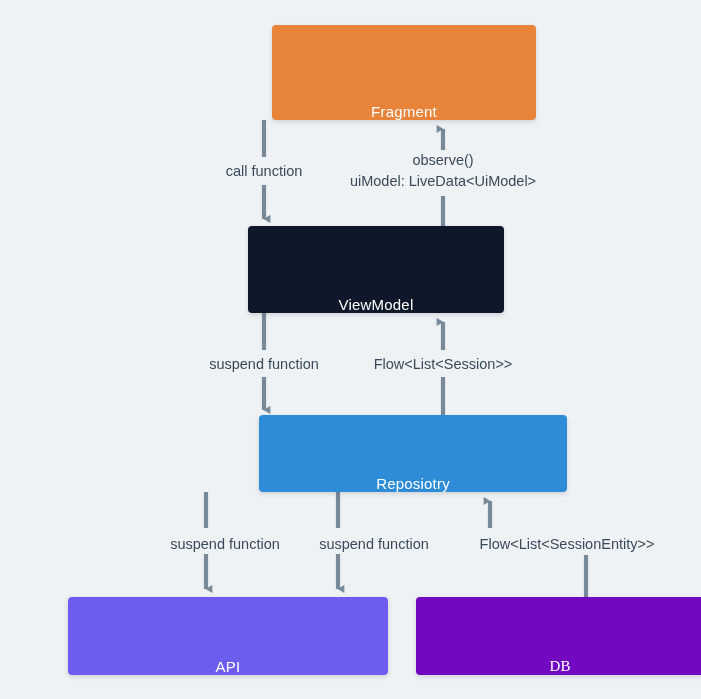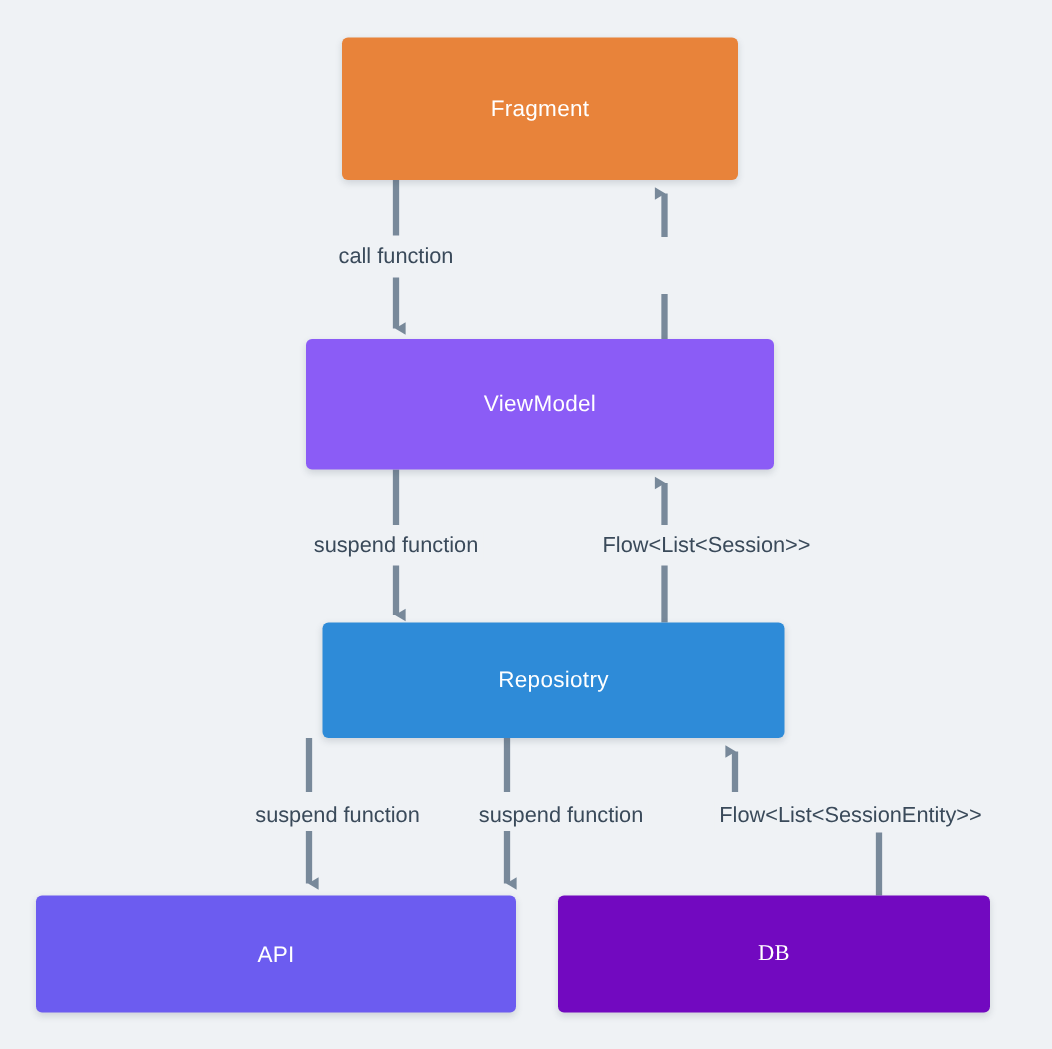--- a/index.html
+++ b/index.html
@@ -6,28 +6,29 @@
   body{
     width:701px;height:699px;
     background:#eff2f5;
     font-family:"Liberation Sans", sans-serif;
     overflow:hidden;
   }
   #diagram{position:relative;width:701px;height:699px;}
 
   .node{
     position:absolute;
-    display:flex;align-items:center;justify-content:center;
+    display:flex;align-items:flex-end;justify-content:center;
     border-radius:4px;
     color:#ffffff;
     font-size:15px;
     letter-spacing:.2px;
     box-shadow:0 2px 5px rgba(60,72,88,.18);
     z-index:3;
     user-select:none;
+    margin-left:44px;
   }
 
   .edge-label{
     position:absolute;
     font-size:14.5px;
     color:#3a4a5a;
     background:#eff2f5;
     white-space:nowrap;
     line-height:20px;
     text-align:center;
@@ -79,46 +80,50 @@
       <line x1="586" y1="597" x2="586" y2="555"></line>
       <line x1="490" y1="528" x2="490" y2="501" marker-end="url(#arrowhead)"></line>
       <line x1="586" y1="555" x2="586" y2="555"></line>
     </g>
   </svg>
 
   <div class="node" style="left:228px;top:25px;width:264px;height:95px;background:#e8833a;">
     <span>Fragment</span>
   </div>
 
-  <div class="node" style="left:204px;top:226px;width:312px;height:87px;background:#8b5cf6;">
+  <div class="node" style="left:204px;top:226px;width:256px;height:87px;background:#0f172a;">
     <span>ViewModel</span>
   </div>
 
   <div class="node" style="left:215px;top:415px;width:308px;height:77px;background:#2e8bd8;">
     <span>Reposiotry</span>
   </div>
 
   <div class="node" style="left:24px;top:597px;width:320px;height:78px;background:#6c5cf0;">
     <span>API</span>
   </div>
 
   <div class="node" style="left:372px;top:597px;width:288px;height:78px;background:#7209c0;font-family:Liberation Serif, serif;">
     <span>DB</span>
   </div>
 
   <div class="edge-label" style="left:264px;top:161px;transform:translateX(-50%);text-align:right;">
     <span>call function</span>
   </div>
 
+  <div class="edge-label two-line" style="left:443px;top:150px;transform:translateX(-50%);">
+    <div>observe()</div>
+    <div>uiModel: LiveData&lt;UiModel&gt;</div>
+  </div>
 
   <div class="edge-label" style="left:264px;top:354px;transform:translateX(-50%);">
     <span>suspend function</span>
   </div>
 
-  <div class="edge-label" style="left:443px;top:354px;transform:translateX(-50%);margin-left:28px;">
+  <div class="edge-label" style="left:443px;top:354px;transform:translateX(-50%);">
     <span>Flow&lt;List&lt;Session&gt;&gt;</span>
   </div>
 
   <div class="edge-label" style="left:225px;top:534px;transform:translateX(-50%);">
     <span>suspend function</span>
   </div>
 
   <div class="edge-label" style="left:374px;top:534px;transform:translateX(-50%);">
     <span>suspend function</span>
   </div>

